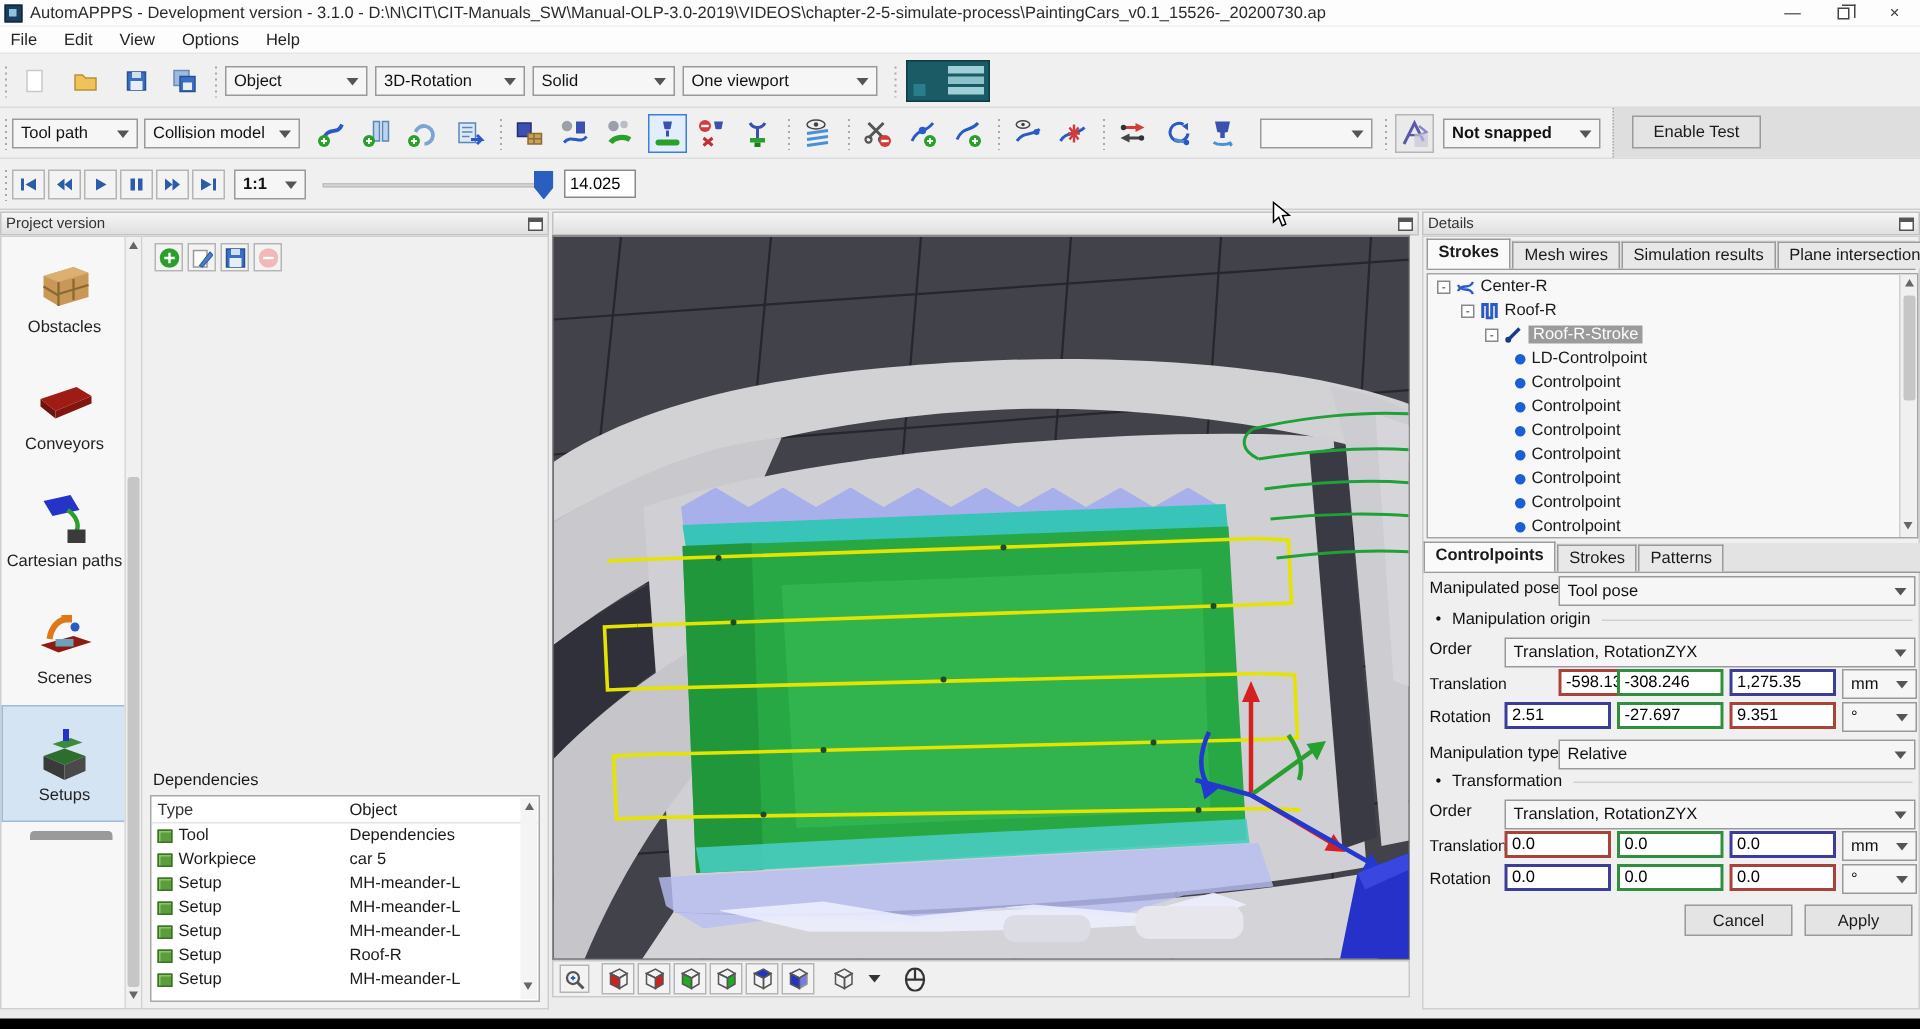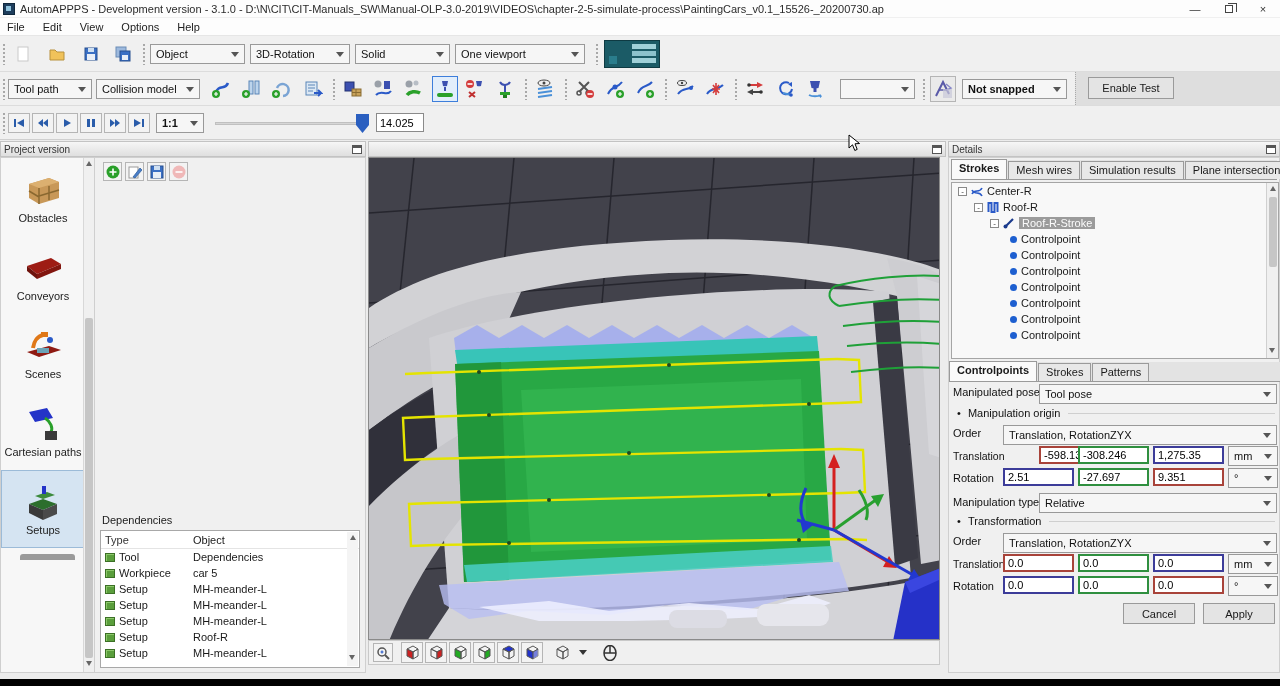--- a/index.html
+++ b/index.html
@@ -44,21 +44,21 @@
   .vscroll { position:absolute; right:0; top:0; width:11px; height:100%; background:#f0f0f0; border-left:1px solid #d8d8d8; }
   .scroll-arrow { width:0;height:0;border-left:3.5px solid transparent;border-right:3.5px solid transparent; margin:3px auto; }
   .arr-up { border-bottom:5px solid #666; }
   .arr-dn { border-top:5px solid #666; }
   .thumb { position:absolute; left:1px; width:8px; background:#c6c6c6; border-radius:2px; }
 
   .proj { left:95px; top:157px; width:271px; height:516px; background:#f0f0f0; border:1px solid #cfcfcf; border-left:none; }
   .listbox { background:#fff; border:1px solid #a8a8a8; }
   .list-item { display:flex; align-items:center; gap:5px; height:16px; padding-left:5px; font-size:11px; }
   .dot-green { width:9px; height:9px; border-radius:50%; background:#1db32a; border:1px solid #0f8f1d; }
-  .dep-row { display:flex; align-items:center; height:16px; font-size:11px; }
+  .dep-row { display:flex; align-items:center; height:16px; font-size:11px;gap:40px; }
   .dep-type { width:92px; display:flex; align-items:center; gap:4px; padding-left:4px; }
   .dep-cube { width:10px; height:9px; background:#5a9e3c; border:1px solid #3c7026; box-shadow:inset 1px 1px 0 #8cc86a; }
 
   .vp-hdr { left:368px; top:141px; width:578px; }
   .pb-hdr { left:0px; top:141px; width:366px; }
   .dt-hdr { left:948px; top:141px; width:332px; }
 
   .viewport { left:368px; top:157px; width:572px; height:483px; background:#42424b; border:1px solid #8a8a8a; overflow:hidden; }
   .vp-toolbar { left:368px; top:640px; width:572px; height:25px; background:#f0f0f0; border:1px solid #c9c9c9; display:flex; align-items:center; gap:2px; padding-left:4px; }
 
@@ -420,35 +420,35 @@
   <div class="cat-item">
     <svg width="40" height="40">
         <polygon points="4,18 28,10 38,16 14,26" fill="#9e1c14"></polygon>
         <polygon points="4,18 14,26 14,31 4,23" fill="#6e120c"></polygon>
         <polygon points="14,26 38,16 38,21 14,31" fill="#82160f"></polygon>
       </svg>
     <span class="cat-label">Conveyors</span>
   </div>
   <div class="cat-item">
     <svg width="40" height="40">
+        <polygon points="6,8 24,4 30,14 12,18" fill="#2433c8"></polygon>
+        <path d="M22,14 C28,18 30,24 28,28" stroke="#2aa02a" stroke-width="3" fill="none"></path>
+        <rect x="22" y="27" width="12" height="9" fill="#3a3a3a"></rect>
+      </svg>
+    <span class="cat-label">Cartesian paths</span>
+  </div>
+  <div class="cat-item">
+    <svg width="40" height="40">
         <polygon points="4,26 26,20 38,24 16,31" fill="#8e1a12"></polygon>
         <rect x="14" y="22" width="12" height="5" fill="#6aa4b8"></rect>
         <path d="M10,22 C11,15 15,10 20,9" stroke="#e07818" stroke-width="4" fill="none"></path>
         <rect x="18" y="6" width="7" height="5" fill="#e07818"></rect>
         <circle cx="27" cy="14" r="3" fill="#2a5ac8"></circle>
       </svg>
     <span class="cat-label">Scenes</span>
-  </div>
-  <div class="cat-item">
-    <svg width="40" height="40">
-        <polygon points="6,8 24,4 30,14 12,18" fill="#2433c8"></polygon>
-        <path d="M22,14 C28,18 30,24 28,28" stroke="#2aa02a" stroke-width="3" fill="none"></path>
-        <rect x="22" y="27" width="12" height="9" fill="#3a3a3a"></rect>
-      </svg>
-    <span class="cat-label">Cartesian paths</span>
   </div>
   <div class="cat-item sel">
     <svg width="40" height="40">
         <polygon points="6,22 20,17 34,22 20,28" fill="#2c6e2c"></polygon>
         <polygon points="6,22 20,28 20,38 6,31" fill="#3a3a3a"></polygon>
         <polygon points="20,28 34,22 34,32 20,38" fill="#4a4a4a"></polygon>
         <polygon points="12,14 24,10 32,13 20,17" fill="#3c8a3c"></polygon>
         <rect x="19" y="4" width="4" height="8" fill="#2433c8"></rect>
       </svg>
     <span class="cat-label">Setups</span>
@@ -738,20 +738,24 @@
     <div class="trow sel" style="padding-left:38px;">
       <span class="expander">-</span>
       <svg width="12" height="12">
           <line x1="2" y1="10" x2="10" y2="2" stroke="#1a3a8c" stroke-width="2.2"></line>
           <circle cx="2.5" cy="9.5" r="2" fill="#1a3a8c"></circle>
         </svg>
       <span class="tlabel">Roof-R-Stroke</span>
     </div>
     <div class="trow" style="padding-left:58px;">
         <span class="cp-dot"></span>
+        <span class="tlabel">LD-Controlpoint</span>
+      </div>
+    <div class="trow" style="padding-left:58px;">
+        <span class="cp-dot"></span>
         <span class="tlabel">Controlpoint</span>
       </div>
     <div class="trow" style="padding-left:58px;">
         <span class="cp-dot"></span>
         <span class="tlabel">Controlpoint</span>
       </div>
     <div class="trow" style="padding-left:58px;">
         <span class="cp-dot"></span>
         <span class="tlabel">Controlpoint</span>
       </div>

